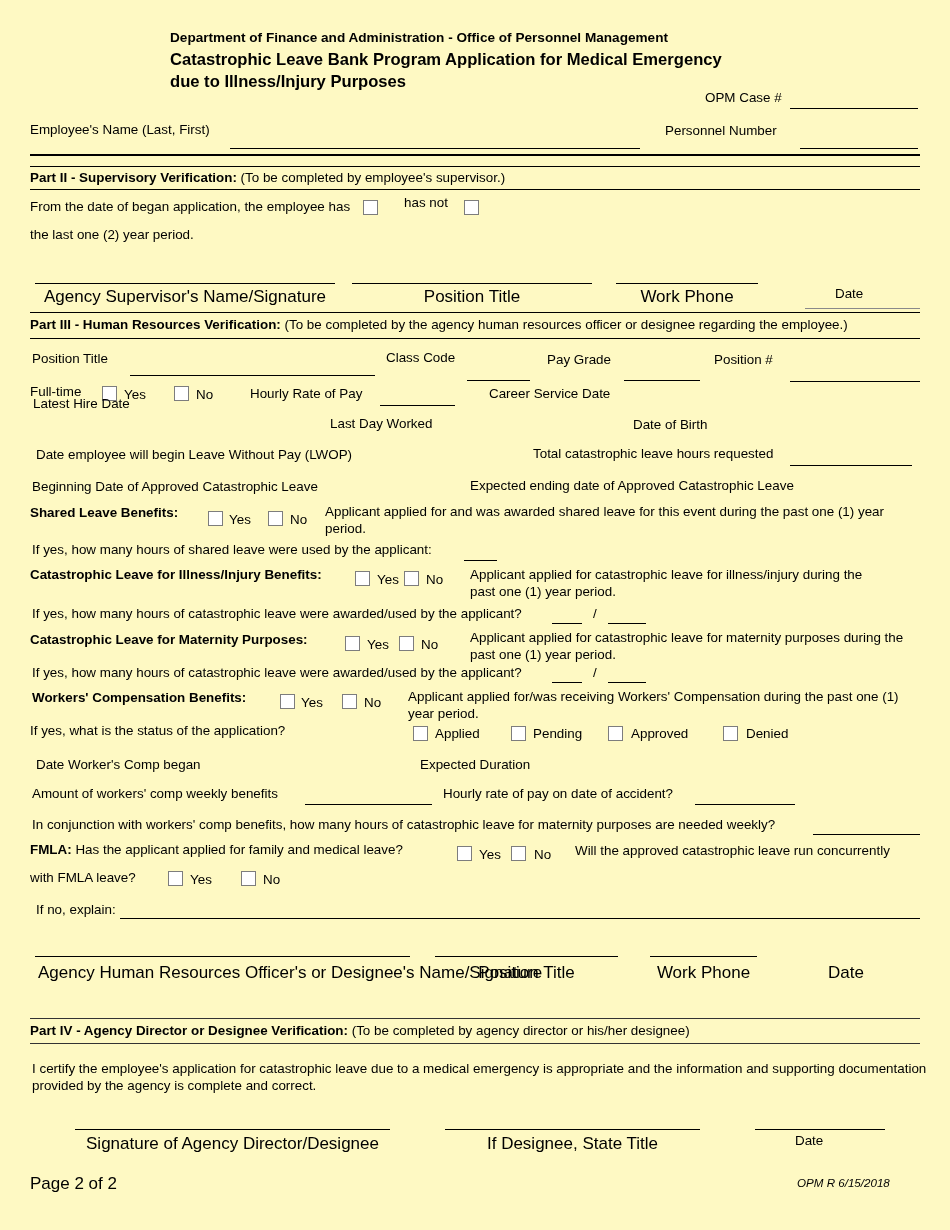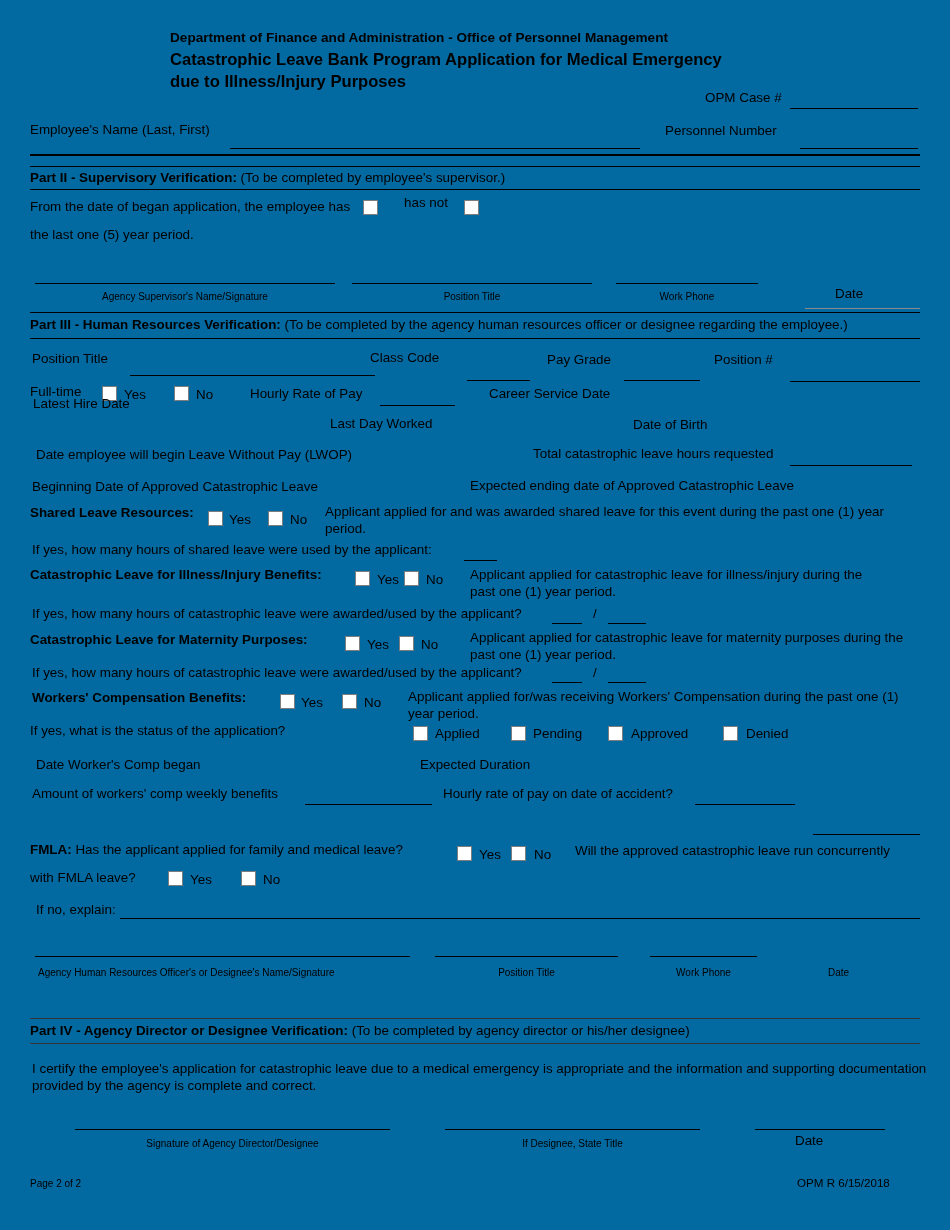--- a/index.html
+++ b/index.html
@@ -1,23 +1,23 @@
 <!DOCTYPE html>
 <html><head>
 <meta charset="utf-8">
 <style>
   html,body{margin:0;padding:0;background:#fff;}
-  #page{position:relative;width:950px;height:1230px;background:#0369a1;
+  #page{position:relative;width:950px;height:1230px;background:#fef9c3;
         font-family:"Liberation Sans","DejaVu Sans",sans-serif;color:#000;overflow:hidden;}
   .t{position:absolute;white-space:nowrap;font-size:13.4px;line-height:15px;}
   .wrap{white-space:normal;line-height:17px;}
   .b{font-weight:bold;}
   .big{font-size:16.6px;line-height:21px;font-weight:bold;}
-  .sm{font-size:10px;}
-  .xs{font-size:11.6px;}
+  .sm{font-size:17px;}
+  .xs{font-size:11.6px;font-style:italic;}
   .ln{position:absolute;height:0;border-top:1.4px solid #000;}
   .lngray{border-top:1.2px solid #8a8a8a;}
   .rule{position:absolute;height:0;border-top:2px solid #000;}
   .cb{position:absolute;width:13px;height:13px;border:1.5px solid #7d7d7d;background:#fff;box-sizing:content-box;}
   .ctr{text-align:center;}
 </style>
 </head>
 <body>
 
 <div id="page">
@@ -36,38 +36,38 @@
   <div class="rule" style="left:30px;top:154px;width:890px"></div>
 
   <div class="rule" style="left:30px;top:166px;width:890px;border-top-width:1.5px"></div>
   <div class="t" style="left:30px;top:170px"><span class="b">Part II - Supervisory Verification:</span><span> (To be completed by employee's supervisor.)</span></div>
   <div class="rule" style="left:30px;top:189px;width:890px;border-top-width:1.5px"></div>
 
   <div class="t" style="left:30px;top:199px">From the date of began application, the employee  has</div>
   <div class="cb" style="left:363px;top:200px"></div>
   <div class="t" style="left:404px;top:195px">has not</div>
   <div class="cb" style="left:464px;top:200px"></div>
-  <div class="t" style="left:30px;top:227px">the last one (5) year period.</div>
+  <div class="t" style="left:30px;top:227px">the last one (2) year period.</div>
 
   <div class="ln" style="left:35px;top:283px;width:300px"></div>
   <div class="ln" style="left:352px;top:283px;width:240px"></div>
   <div class="ln" style="left:616px;top:283px;width:142px"></div>
   <div class="t sm ctr" style="left:35px;top:289px;width:300px">Agency Supervisor's Name/Signature</div>
   <div class="t sm ctr" style="left:352px;top:289px;width:240px">Position Title</div>
   <div class="t sm ctr" style="left:616px;top:289px;width:142px">Work Phone</div>
   <div class="t" style="left:835px;top:286px">Date</div>
   <div class="ln lngray" style="left:805px;top:308px;width:115px"></div>
 
   <div class="rule" style="left:30px;top:312px;width:890px;border-top-width:1.5px"></div>
   <div class="t" style="left:30px;top:317px"><span class="b">Part III - Human Resources Verification:</span><span> (To be completed by the agency human resources officer or designee regarding the employee.)</span></div>
   <div class="rule" style="left:30px;top:338px;width:890px;border-top-width:1.5px"></div>
 
   <div class="t" style="left:32px;top:351px">Position Title</div>
   <div class="ln" style="left:130px;top:375px;width:245px"></div>
-  <div class="t" style="left:370px;top:350px">Class Code</div>
+  <div class="t" style="left:386px;top:350px">Class Code</div>
   <div class="ln" style="left:467px;top:380px;width:63px"></div>
   <div class="t" style="left:547px;top:352px">Pay Grade</div>
   <div class="ln" style="left:624px;top:380px;width:76px"></div>
   <div class="t" style="left:714px;top:352px">Position #</div>
   <div class="ln" style="left:790px;top:381px;width:130px"></div>
 
   <div class="t" style="left:30px;top:384px">Full-time</div>
   <div class="cb" style="left:102px;top:386px"></div>
   <div class="t" style="left:124px;top:387px">Yes</div>
   <div class="cb" style="left:174px;top:386px"></div>
@@ -80,21 +80,21 @@
   <div class="t" style="left:330px;top:416px">Last Day Worked</div>
   <div class="t" style="left:633px;top:417px">Date of Birth</div>
 
   <div class="t" style="left:36px;top:447px">Date employee will begin Leave Without Pay (LWOP)</div>
   <div class="t" style="left:533px;top:446px">Total catastrophic leave hours requested</div>
   <div class="ln" style="left:790px;top:465px;width:122px"></div>
 
   <div class="t" style="left:32px;top:479px">Beginning Date of Approved Catastrophic Leave</div>
   <div class="t" style="left:470px;top:478px">Expected ending date of Approved Catastrophic Leave</div>
 
-  <div class="t b" style="left:30px;top:505px">Shared Leave Resources:</div>
+  <div class="t b" style="left:30px;top:505px">Shared Leave Benefits:</div>
   <div class="cb" style="left:208px;top:511px"></div>
   <div class="t" style="left:229px;top:512px">Yes</div>
   <div class="cb" style="left:268px;top:511px"></div>
   <div class="t" style="left:290px;top:512px">No</div>
   <div class="t wrap" style="left:325px;top:503px;width:562px">Applicant applied for and was awarded shared leave for this event during the past one (1) year period.</div>
   <div class="t" style="left:32px;top:542px">If yes, how many hours of shared leave were used by the applicant:</div>
   <div class="ln" style="left:464px;top:560px;width:33px"></div>
 
   <div class="t b" style="left:30px;top:567px">Catastrophic Leave for Illness/Injury Benefits:</div>
   <div class="cb" style="left:355px;top:571px"></div>
@@ -136,20 +136,21 @@
   <div class="t" style="left:746px;top:726px">Denied</div>
 
   <div class="t" style="left:36px;top:757px">Date Worker's Comp began</div>
   <div class="t" style="left:420px;top:757px">Expected Duration</div>
 
   <div class="t" style="left:32px;top:786px">Amount of workers' comp weekly benefits</div>
   <div class="ln" style="left:305px;top:804px;width:127px"></div>
   <div class="t" style="left:443px;top:786px">Hourly rate of pay on date of accident?</div>
   <div class="ln" style="left:695px;top:804px;width:100px"></div>
 
+  <div class="t" style="left:32px;top:817px">In conjunction with workers' comp benefits, how many hours of catastrophic leave for maternity purposes are needed weekly?</div>
   <div class="ln" style="left:813px;top:834px;width:107px"></div>
 
   <div class="t" style="left:30px;top:842px"><span class="b">FMLA:</span><span> Has the applicant applied for family and medical leave?</span></div>
   <div class="cb" style="left:457px;top:846px"></div>
   <div class="t" style="left:479px;top:847px">Yes</div>
   <div class="cb" style="left:511px;top:846px"></div>
   <div class="t" style="left:534px;top:847px">No</div>
   <div class="t" style="left:575px;top:843px">Will the approved catastrophic leave run concurrently</div>
 
   <div class="t" style="left:30px;top:870px">with FMLA leave?</div>

